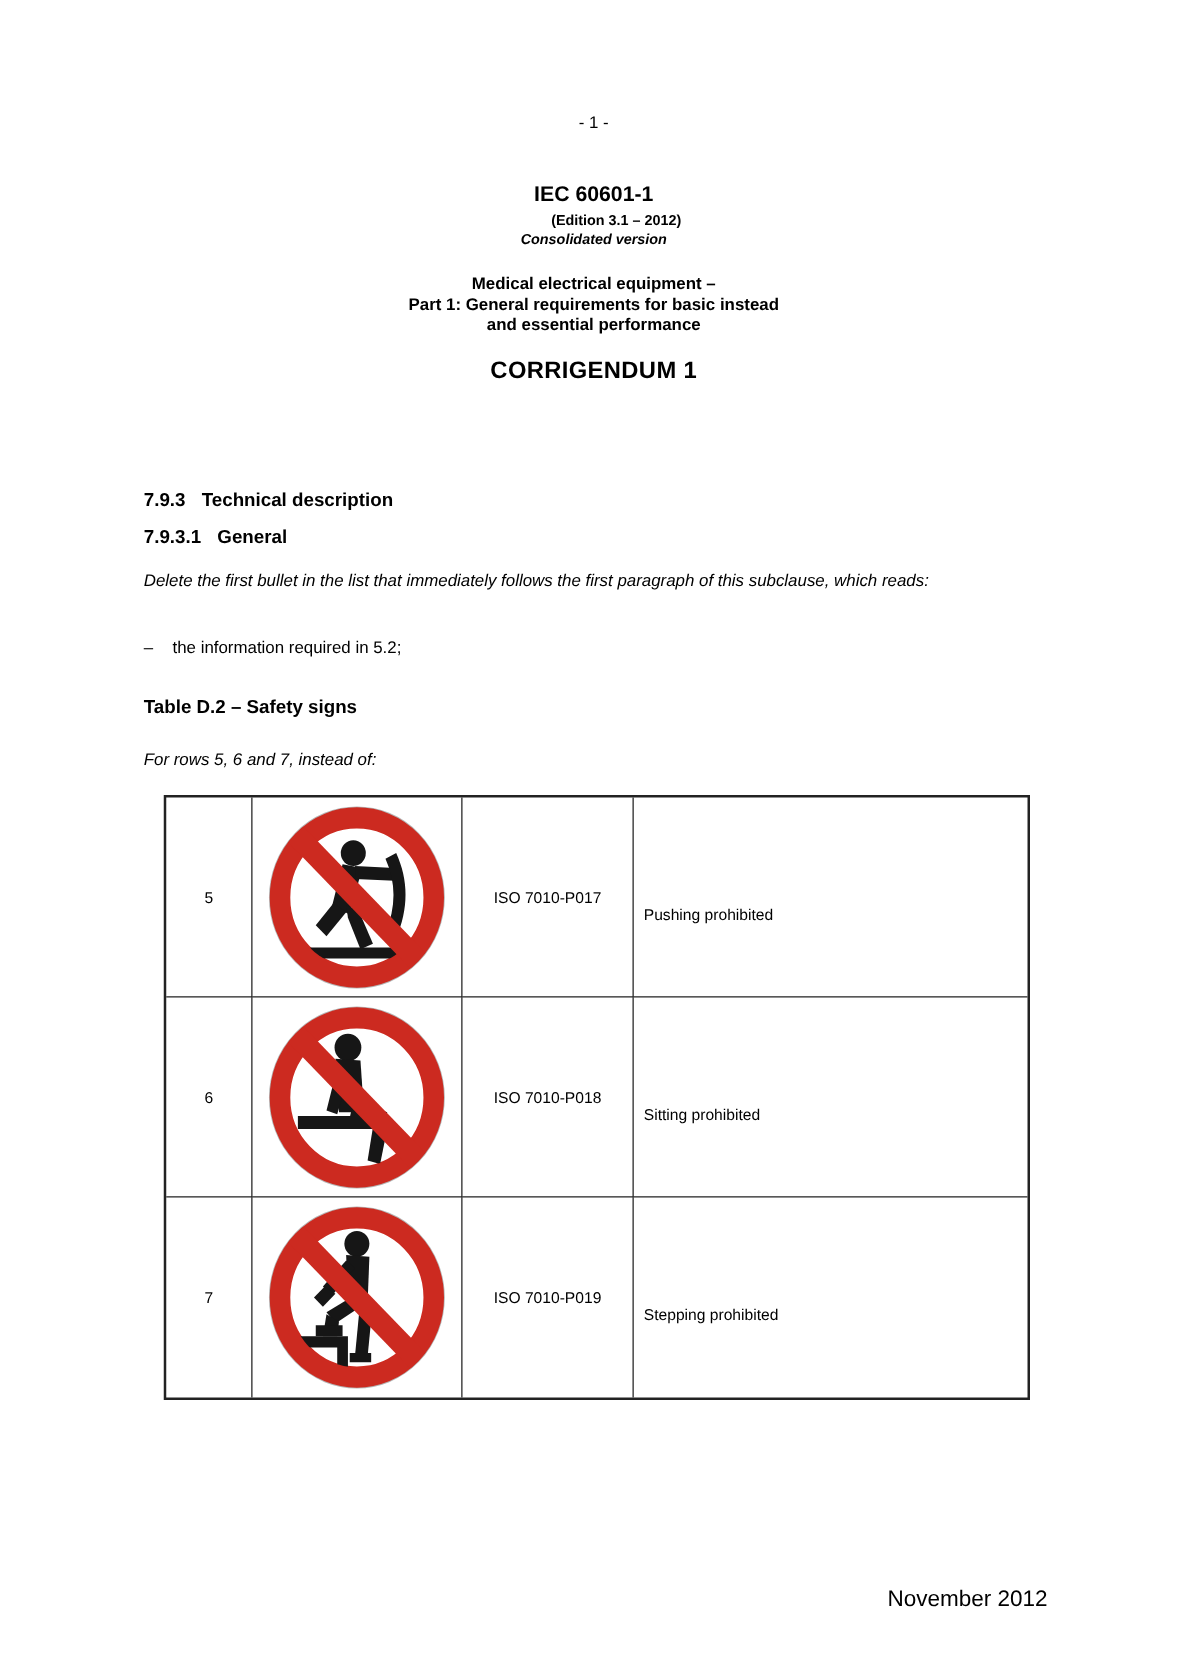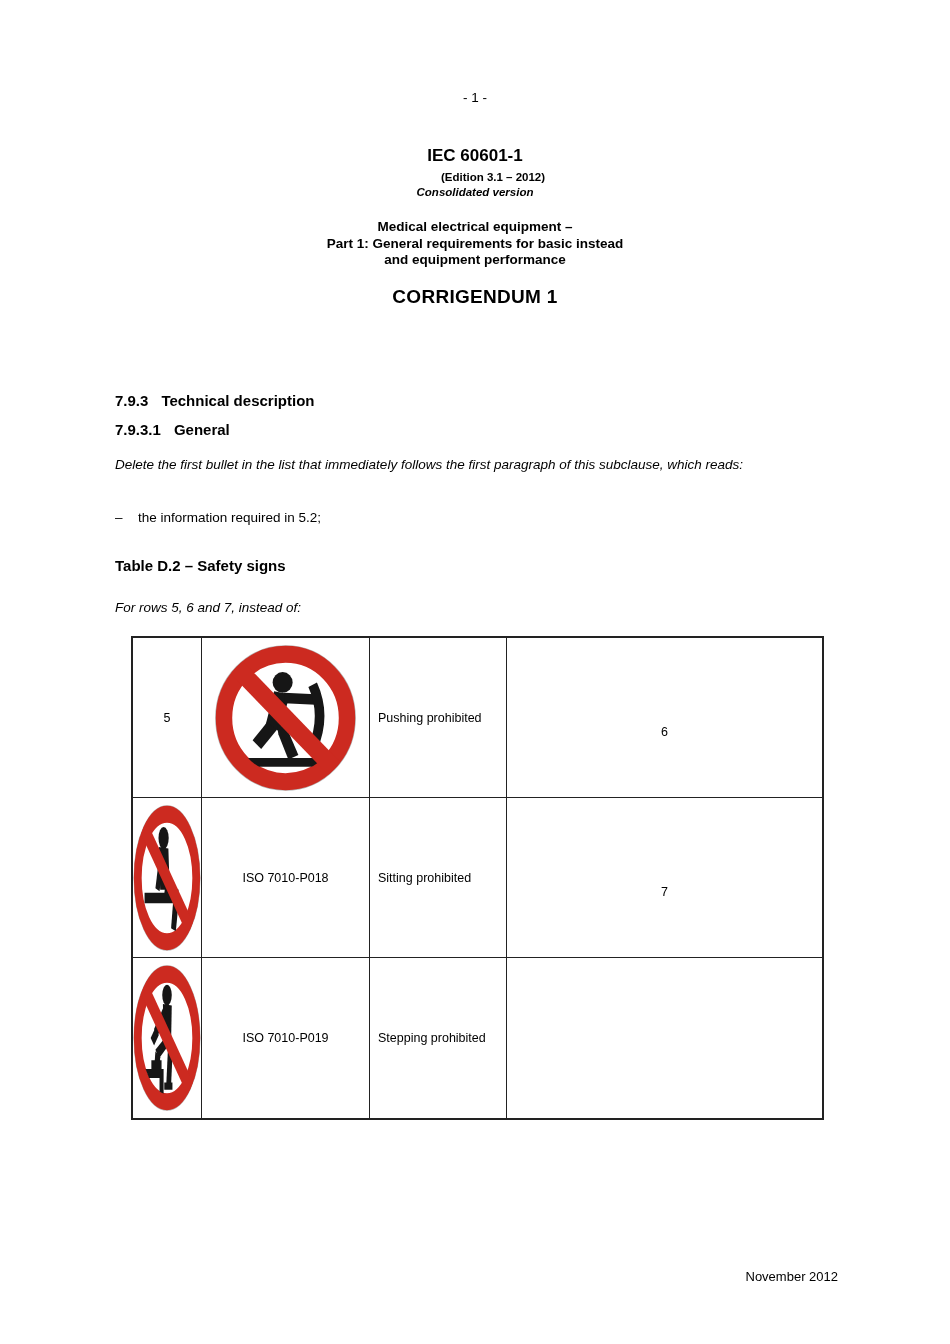--- a/index.html
+++ b/index.html
@@ -51,37 +51,37 @@
     font-size:12.5px;
     overflow:hidden;
   }
   .cell.num  { justify-content:center; }
   .cell.sign { justify-content:center; }
   .cell.ref  { justify-content:center; }
   .cell.desc { padding-left:8px; }
   .sign-table > .cell:nth-child(4n)  { border-right:none;margin-top:28px; }
   .sign-table > .cell:nth-child(n+9) { border-bottom:none; }
 
-  .footer { position:absolute; top:1269px; right:112px; font-size:13px; }
+  .footer { position:absolute; top:1269px; right:112px; font-size:18px; }
 </style>
 </head>
 <body>
 
 <div class="page">
 
   <div class="centered page-number">- 1 -</div>
 
   <div class="centered std-number">IEC 60601-1</div>
   <div class="centered std-edition">(Edition 3.1 – 2012)</div>
   <div class="centered std-version">Consolidated version</div>
 
   <div class="centered doc-title">
     <div>Medical electrical equipment –</div>
     <div>Part 1: General requirements for basic instead</div>
-    <div>and equipment performance</div>
+    <div>and essential performance</div>
   </div>
 
   <div class="centered corrigendum">CORRIGENDUM 1</div>
 
   <div class="h-sub h-one">
     <span class="h-num">7.9.3</span><span>Technical description</span>
   </div>
   <div class="h-sub h-two">
     <span class="h-num">7.9.3.1</span><span>General</span>
   </div>
@@ -115,20 +115,21 @@
           <polygon points="42,32 53,34 46,59 36,55"></polygon>
           <polygon points="49,33 71,34 71,41 49,40"></polygon>
           <path d="M72,26 C79,41 79,56 72,72 L66,69 C72,55 72,42 66,29 Z"></path>
           <polygon points="44,54 51,57 59,75 52,78 45,61"></polygon>
           <polygon points="37,53 44,58 33,71 27,65"></polygon>
           <polygon points="24,77 74,77 74,83 24,83"></polygon>
         </g>
         <rect x="0" y="44" width="100" height="12" fill="#cc2a20" transform="rotate(45 50 50)" clip-path="url(#p17o)"></rect>
       </svg>
     </div>
+    <div class="cell ref">ISO 7010-P017</div>
     <div class="cell desc">Pushing prohibited</div>
 
     <div class="cell num">6</div>
     <div class="cell sign">
       <svg viewBox="0 0 100 100" width="143" height="148" preserveAspectRatio="none">
         <defs>
           <clipPath id="p18o">
               <circle cx="50" cy="50" r="48.5"></circle>
             </clipPath>
           <clipPath id="p18i">

